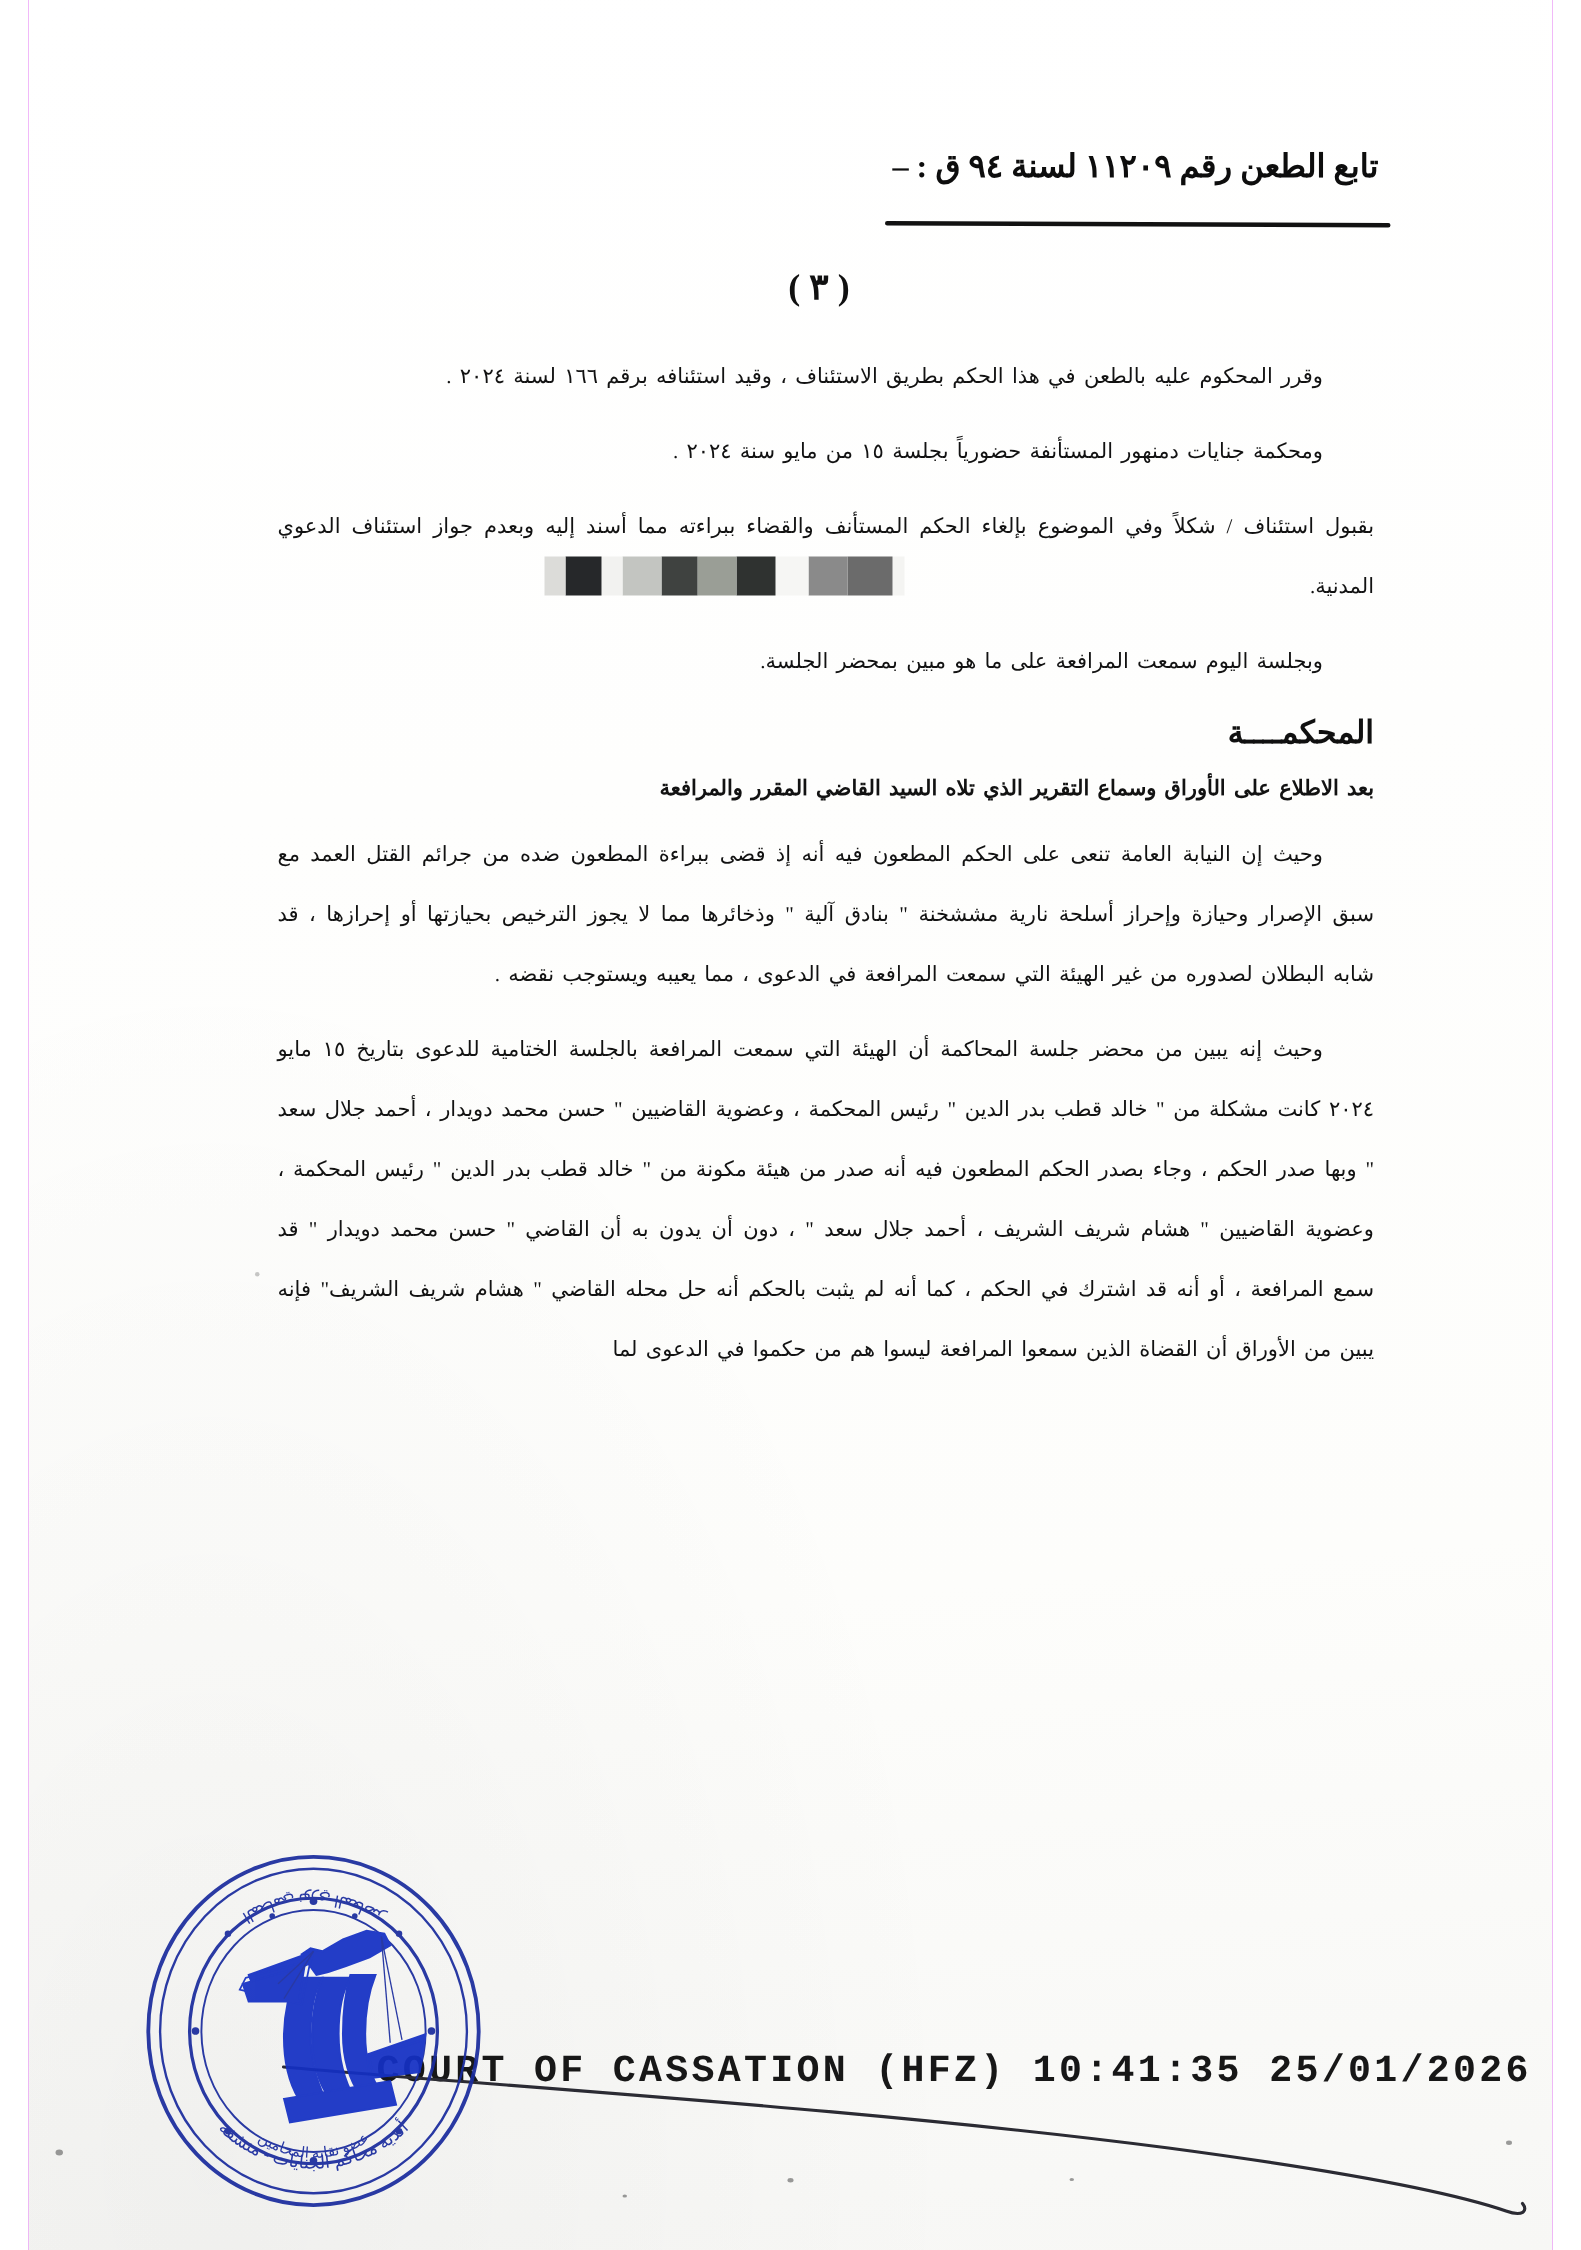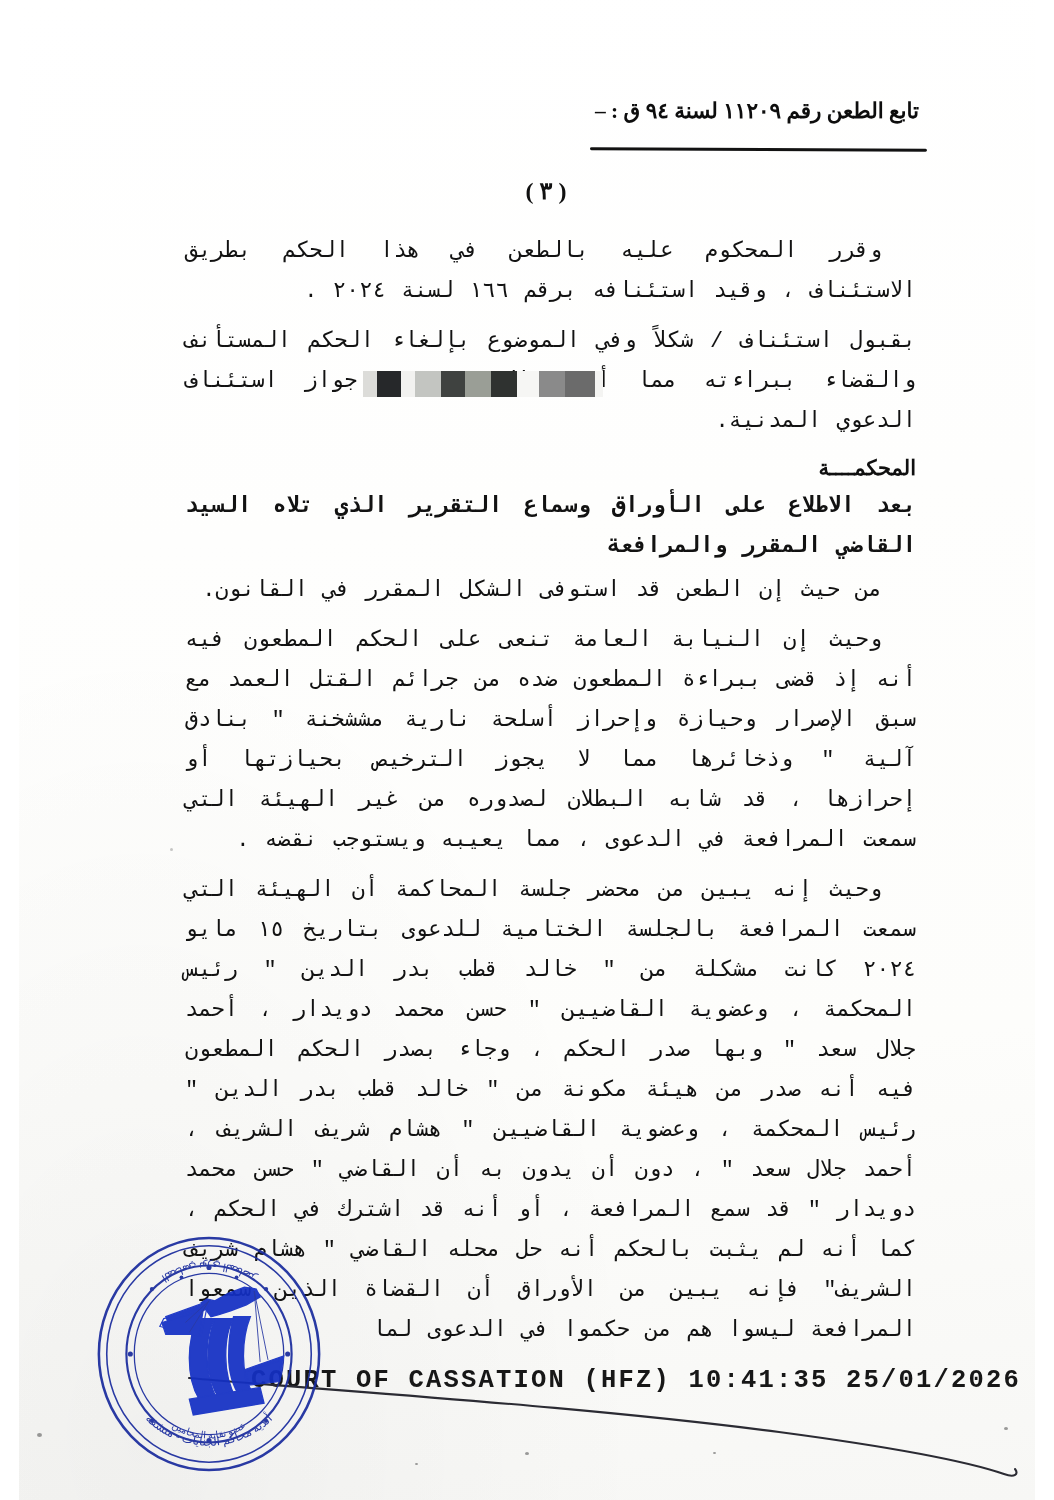--- a/index.html
+++ b/index.html
@@ -78,22 +78,22 @@
     position: absolute;
     top: 232px;
     right: 119px;
     left: 166px;
     direction: rtl;
     text-align: justify;
     text-align-last: right;
   }
   p.para {
     margin: 0 0 10px 0;
-    font-family: Liberation Mono, monospace;
-    font-size: 22px;
+    font-family: Liberation Serif, serif;
+    font-size: 14px;
     line-height: 40px;
     color: #121212;
     text-indent: 34px;
     text-align: justify;
     text-align-last: right;
     word-spacing: 2px;
   }
   p.para.no-indent { text-indent: 0; }
   p.para.tight { margin-bottom: 4px; }
 
@@ -189,31 +189,32 @@
     <span class="hdr-text">تابع الطعن رقم ١١٢٠٩ لسنة ٩٤ ق : –</span>
   </div>
   <div class="hdr-rule"></div>
 
   <div class="page-number">( ٣ )</div>
 
   <div class="body-block">
 
     <p class="para">وقرر المحكوم عليه بالطعن في هذا الحكم بطريق الاستئناف ، وقيد استئنافه برقم ١٦٦ لسنة ٢٠٢٤ .</p>
 
+    <p class="para">ومحكمة جنايات دمنهور المستأنفة حضورياً بجلسة ١٥ من مايو سنة ٢٠٢٤ .</p>
 
     <p class="para no-indent">بقبول استئناف /                       شكلاً وفي الموضوع بإلغاء الحكم المستأنف والقضاء ببراءته مما أسند إليه وبعدم جواز استئناف الدعوي المدنية.</p>
 
 
+    <p class="para">وبجلسة اليوم سمعت المرافعة على ما هو مبين بمحضر الجلسة.</p>
 
     <div class="court-heading">المحكمــــة</div>
 
     <p class="para bold tight">بعد الاطلاع على الأوراق وسماع التقرير الذي تلاه السيد القاضي المقرر والمرافعة</p>
 
 
-    <p class="para">من حيث إن الطعن قد استوفى الشكل المقرر في القانون.</p>
 
     <p class="para">وحيث إن النيابة العامة تنعى على الحكم المطعون فيه أنه إذ قضى ببراءة المطعون ضده من جرائم القتل العمد مع سبق الإصرار وحيازة وإحراز أسلحة نارية مششخنة " بنادق آلية " وذخائرها مما لا يجوز الترخيص بحيازتها أو إحرازها ، قد شابه البطلان لصدوره من غير الهيئة التي سمعت المرافعة في الدعوى ، مما يعيبه ويستوجب نقضه .</p>
 
     <p class="para">وحيث إنه يبين من محضر جلسة المحاكمة أن الهيئة التي سمعت المرافعة بالجلسة الختامية للدعوى بتاريخ ١٥ مايو ٢٠٢٤ كانت مشكلة من " خالد قطب بدر الدين " رئيس المحكمة ، وعضوية القاضيين " حسن محمد دويدار ، أحمد جلال سعد " وبها صدر الحكم ، وجاء بصدر الحكم المطعون فيه أنه صدر من هيئة مكونة من " خالد قطب بدر الدين " رئيس المحكمة ، وعضوية القاضيين " هشام شريف الشريف ، أحمد جلال سعد " ، دون أن يدون به أن القاضي " حسن محمد دويدار " قد سمع المرافعة ، أو أنه قد اشترك في الحكم ، كما أنه لم يثبت بالحكم أنه حل محله القاضي " هشام شريف الشريف" فإنه يبين من الأوراق أن القضاة الذين سمعوا المرافعة ليسوا هم من حكموا في الدعوى لما</p>
 
   </div>
 
   <div class="redaction" id="redaction-bar">
       <span style="background: rgb(244, 244, 242); width: 8px;"></span>
       <span style="background: rgb(107, 107, 107); width: 30px;"></span>

